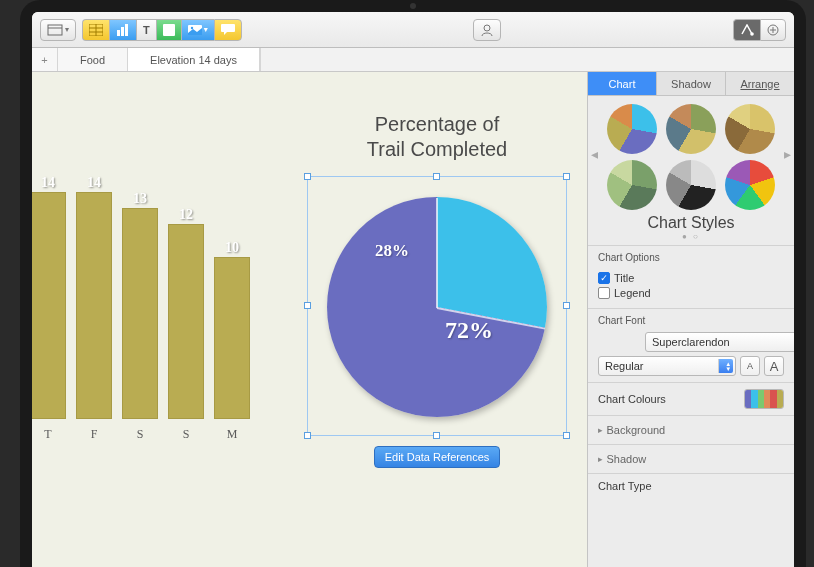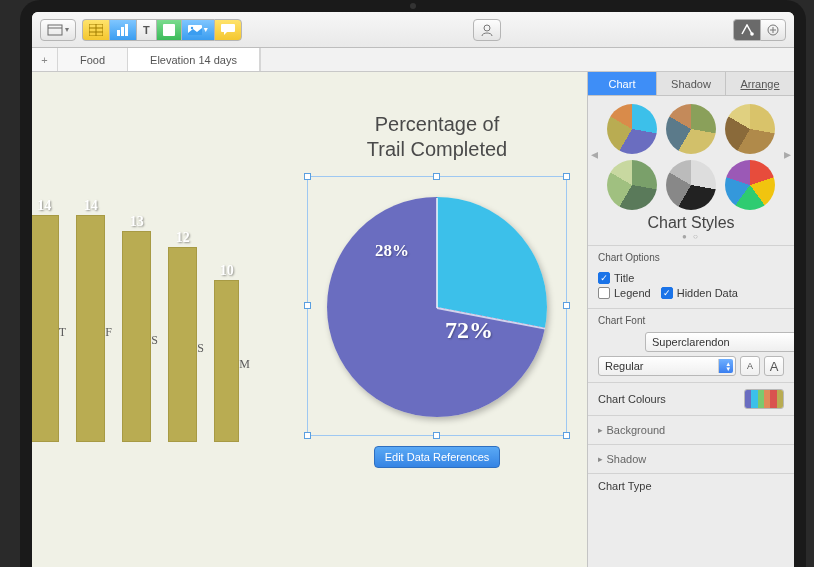--- a/index.html
+++ b/index.html
@@ -45,21 +45,21 @@
   .font-row { display:flex; gap:4px; margin-top:4px; align-items:center;}
   .size-btn { width:20px; height:20px; border:1px solid #b8b8b8; border-radius:3px; background:linear-gradient(#fff,#efefef); display:flex; align-items:center; justify-content:center; cursor:pointer; color:#555;}
   .row-between { display:flex; justify-content:space-between; align-items:center;}
   .swatch { width:40px; height:20px; border:1px solid #b8b8b8; border-radius:3px; overflow:hidden; display:flex; cursor:pointer;}
   .swatch div{flex:1;}
   .disclosure { display:flex; align-items:center; gap:4px; padding:8px 10px; border-top:1px solid #d2d2d2; color:#666; cursor:pointer; font-size:11px;}
   .disclosure::before{content:"▸"; font-size:9px; color:#888;}
   
   .bar-chart { position:absolute; left:-12px; top:90px; width:240px; height:340px; }
   .bars { display:flex; align-items:flex-end; height:280px; gap:10px; padding-left:10px;}
-  .bar-wrap { width:36px; display:flex; flex-direction:row; align-items:center; }
+  .bar-wrap { width:36px; display:flex; flex-direction:column; align-items:center; }
   .bar { width:100%; background:#b9ac52; border:1px solid #a79a44; position:relative;}
   .bar-val { position:absolute; top:-18px; left:50%; transform:translateX(-50%); font-family: Georgia, serif; font-weight:bold; color:#fff; text-shadow:1px 1px 2px rgba(0,0,0,0.4); font-size:14px;}
   .bar-label { margin-top:8px; font-family: Georgia, serif; font-size:12px; color:#5b5b5b;}
   .pie-area { position:absolute; left:255px; top:40px; width:300px; text-align:center;}
   .pie-title { font-family: "Superclarendon", Georgia, serif; font-size:20px; color:#4a4a4a; line-height:1.25; }
   .pie-box { margin:14px auto 0 auto; width:260px; height:260px; border:1px solid #9ec8f2; position:relative;}
   .handle { position:absolute; width:7px; height:7px; background:#fff; border:1px solid #5a9fe0;}
   .h-tl{top:-4px;left:-4px;} .h-tm{top:-4px;left:50%;margin-left:-4px;} .h-tr{top:-4px;right:-4px;}
   .h-ml{top:50%;left:-4px;margin-top:-4px;} .h-mr{top:50%;right:-4px;margin-top:-4px;}
   .h-bl{bottom:-4px;left:-4px;} .h-bm{bottom:-4px;left:50%;margin-left:-4px;} .h-br{bottom:-4px;right:-4px;}
@@ -263,26 +263,20 @@
             <div>
               <div class="check-row">
                 <span class="check checked"></span>
                 <span>Title</span>
               </div>
               <div class="check-row">
                 <span class="check"></span>
                 <span>Legend</span>
               </div>
             </div>
-            <div>
-              <div class="check-row" style="margin-top:18px;">
-                <span class="check checked"></span>
-                <span>Hidden Data</span>
-              </div>
-            </div>
           </div>
         </div>
 
         <div class="section">
           <div class="section-h">Chart Font</div>
           <div class="select" style="width:100%;margin-left:47px;">
             <span>Superclarendon</span>
             <span class="chev">▴<br>▾</span>
           </div>
           <div class="font-row">

